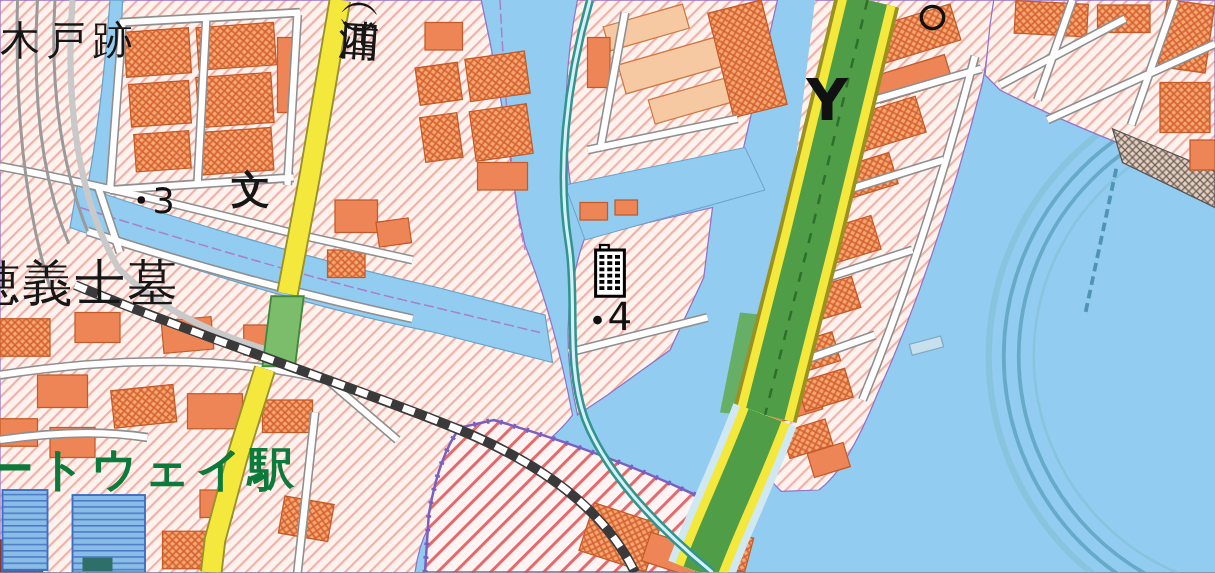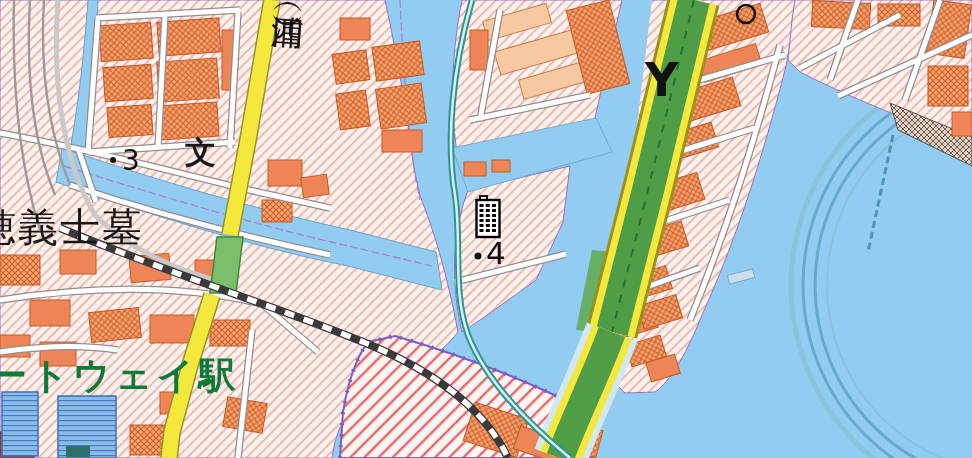--- a/index.html
+++ b/index.html
@@ -249,18 +249,19 @@
   <g>
     <circle cx="113" cy="160" r="3" fill="#111"></circle>
     <text x="122" y="170" font-size="28" font-weight="500" fill="#111">3</text>
   </g>
   <g>
     <circle cx="478" cy="256" r="3.5" fill="#111"></circle>
     <text x="486" y="264" font-size="31" font-weight="500" fill="#111">4</text>
   </g>
 </svg>
 
+<div class="lbl lbl-kido">木戸跡</div>
 <div class="lbl lbl-ura">浦（四）</div>
 <div class="lbl lbl-gishi">穂義士墓</div>
 <div class="lbl lbl-station">ートウェイ駅</div>
 <div class="lbl lbl-school">文</div>
 <div class="lbl lbl-fire">Y</div>
 </div>
 
 </body></html>

